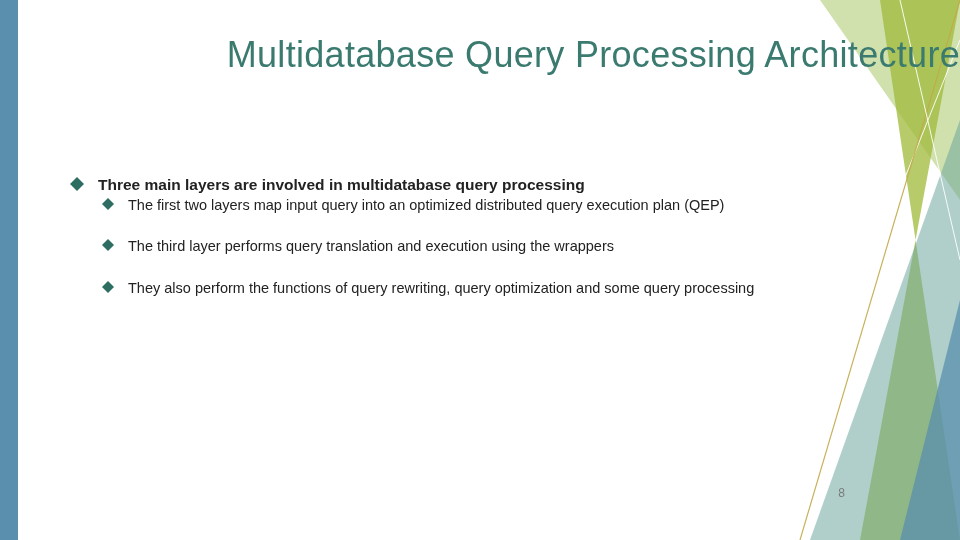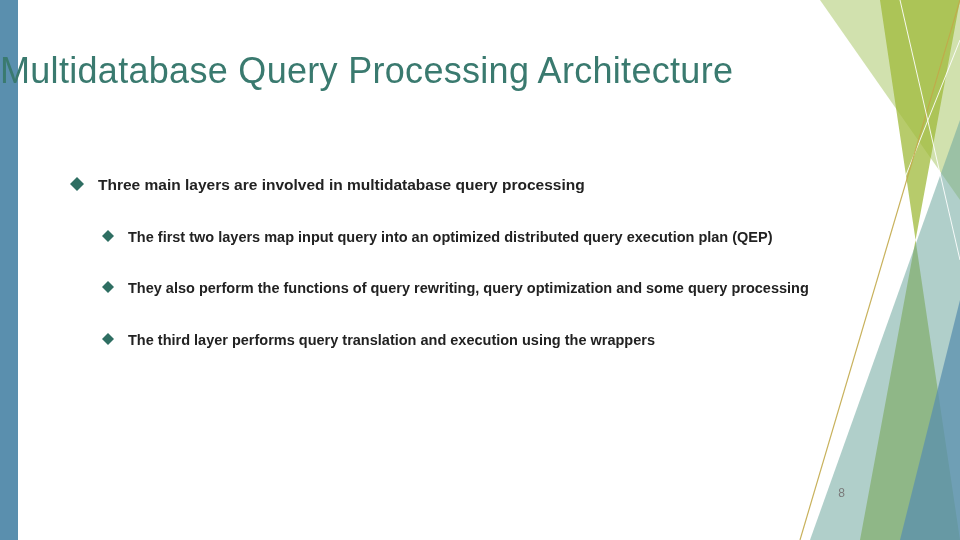--- a/index.html
+++ b/index.html
@@ -17,23 +17,23 @@
     background: #5a8fae;
   }
   .deco {
     position: absolute;
     right: 0; top: 0;
     width: 260px; height: 540px;
     pointer-events: none;
   }
   .title {
     position: absolute;
-    top: 50px;
+    top: 34px;
     left: 0; right: 0;
-    text-align: left;
+    text-align: right;
     color: #3a7a6f;
     font-size: 36px;
     font-weight: 400;
     line-height: 1.15;
     letter-spacing: 0.3px;
   }
   .body {
     position: absolute;
     top: 175px;
     left: 70px;
@@ -44,25 +44,24 @@
   }
   .lvl1 {
     position: relative;
     padding-left: 28px;
     font-weight: 700;
     font-size: 15.5px;
   }
   .lvl2 {
     position: relative;
     padding-left: 58px;
-    font-weight: 700;
+    font-weight: 400;
     font-size: 14.5px;
     margin-bottom: 22px;
     margin-right: 20px;
-    margin-top: 32px;
   }
   .bullet-icon {
     position: absolute;
     left: 0;
     top: 2px;
     width: 14px; height: 14px;
     color: #2e6e62;
   }
   .lvl2 .bullet-icon { left: 32px; top: 2px; width: 12px; height: 12px; }
   .pagenum {
@@ -102,25 +101,25 @@
     <div class="lvl2">
       <svg class="bullet-icon" viewBox="0 0 10 10">
           <polygon points="5,0 10,5 5,10 0,5" fill="currentColor"></polygon>
         </svg>
       <span>The first two layers map input query into an optimized distributed query execution plan (QEP)</span>
     </div>
     <div class="lvl2">
       <svg class="bullet-icon" viewBox="0 0 10 10">
           <polygon points="5,0 10,5 5,10 0,5" fill="currentColor"></polygon>
         </svg>
-      <span>They also perform the functions of query rewriting, query optimization and some query processing</span>
+      <span>The third layer performs query translation and execution using the wrappers</span>
     </div>
     <div class="lvl2">
       <svg class="bullet-icon" viewBox="0 0 10 10">
           <polygon points="5,0 10,5 5,10 0,5" fill="currentColor"></polygon>
         </svg>
-      <span>The third layer performs query translation and execution using the wrappers</span>
+      <span>They also perform the functions of query rewriting, query optimization and some query processing</span>
     </div>
   </div>
 
   <div class="pagenum">8</div>
 
 </div>
 
 </body></html>

